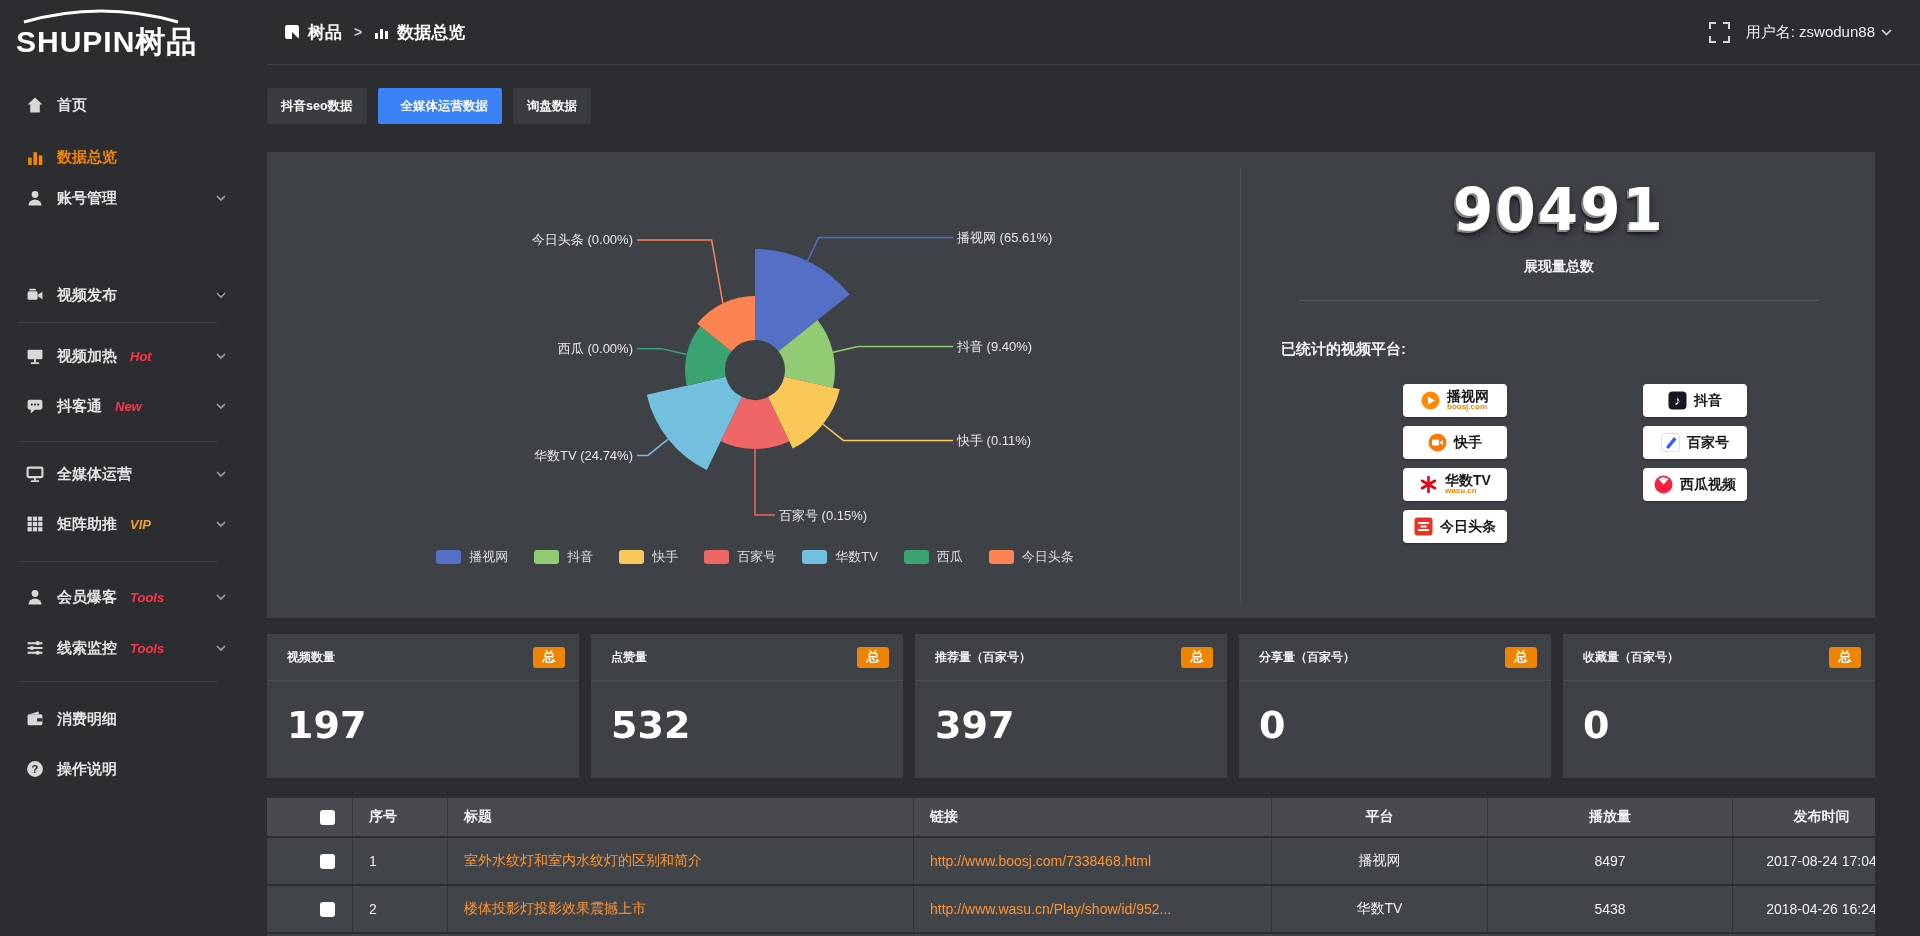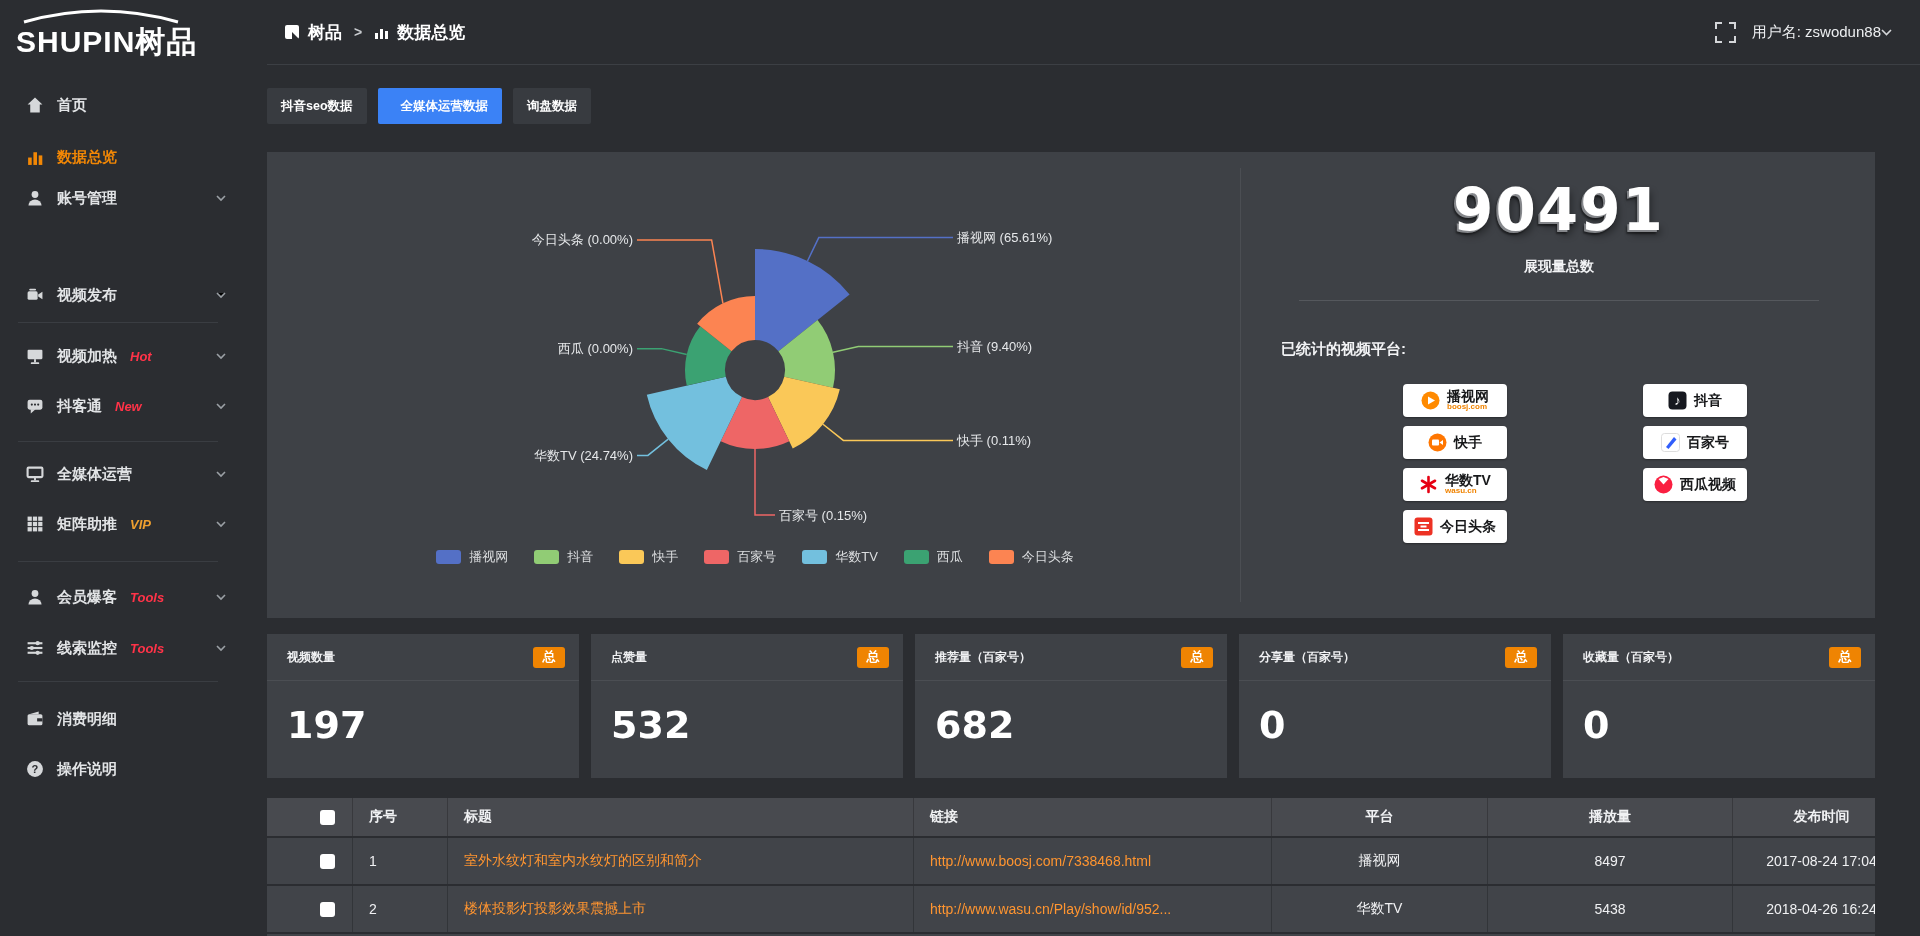--- a/index.html
+++ b/index.html
@@ -7,21 +7,21 @@
        font-family:"Liberation Sans","DejaVu Sans",sans-serif;color:#e9eaec;position:relative;}
   #app{position:absolute;inset:0;}
   
   #logo{position:absolute;left:16px;top:8px;width:250px;height:52px;}
   #logo .arc{position:absolute;left:0;top:0;}
   #logo .lg-txt{position:absolute;left:0;top:14px;font-size:30px;font-weight:900;color:#fff;letter-spacing:1px;white-space:nowrap;}
   #hdr-border{position:absolute;left:267px;top:64px;right:0;height:1px;background:#3c3f44;}
   #breadcrumb{position:absolute;left:284px;top:0;height:64px;display:flex;align-items:center;gap:8px;font-size:17px;font-weight:700;color:#fff;}
   #breadcrumb .sep{color:#c9ccd0;font-size:14px;margin:0 4px;}
   #hdr-right{position:absolute;right:28px;top:0;height:64px;display:flex;align-items:center;gap:16px;}
-  #username{font-size:15px;color:#eceef0;display:flex;align-items:center;}
+  #username{font-size:15px;color:#eceef0;display:flex;align-items:center;gap:6px;}
   
   #sidebar{position:absolute;left:0;top:64px;width:252px;bottom:0;}
   .side-item{position:absolute;left:0;width:252px;height:36px;display:flex;align-items:center;cursor:pointer;color:#d6d8da;}
   .side-item .lbl{margin-left:13px;font-size:15px;font-weight:600;color:#e2e4e6;}
   .side-item.active{color:#f28705;}
   .side-item.active .lbl{color:#f28705;}
   .side-item .icon{margin-left:26px;width:18px;height:18px;flex:0 0 18px;}
   .side-item .tag{margin-left:13px;font-size:13px;font-weight:700;font-style:italic;}
   .tag-red{color:#ff3348;text-align:center;}
   .tag-gold{color:#efa02f;}
@@ -454,21 +454,21 @@
         <span class="sc-label">点赞量</span>
         <span class="sc-badge">总</span>
       </div>
     <div class="sc-value">532</div>
   </div>
   <div class="stat-card" style="left:915px;">
     <div class="sc-head">
         <span class="sc-label">推荐量（百家号）</span>
         <span class="sc-badge">总</span>
       </div>
-    <div class="sc-value">682</div>
+    <div class="sc-value">397</div>
   </div>
   <div class="stat-card" style="left:1239px;">
     <div class="sc-head">
         <span class="sc-label">分享量（百家号）</span>
         <span class="sc-badge">总</span>
       </div>
     <div class="sc-value">0</div>
   </div>
   <div class="stat-card" style="left:1563px;">
     <div class="sc-head">

